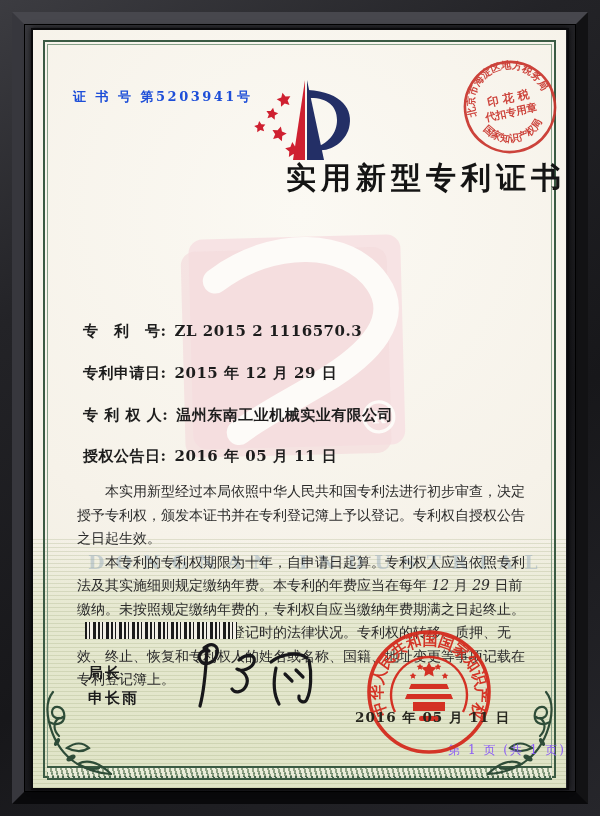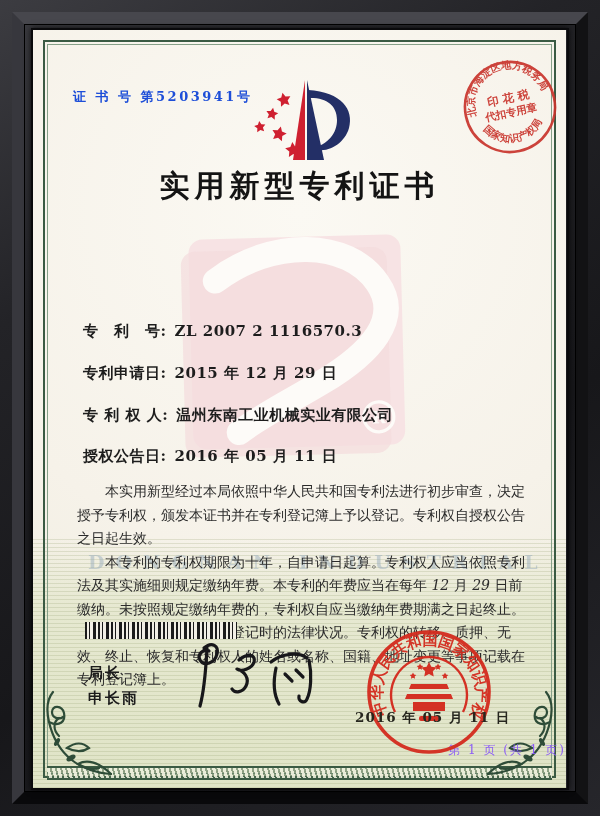--- a/index.html
+++ b/index.html
@@ -26,21 +26,21 @@
   .border-outer{position:absolute;inset:10px;border:2px solid #3a5a43;z-index:1;}
   .border-inner{position:absolute;inset:14px;border:1px solid #86a088;z-index:1;}
   .bottom-band{position:absolute;left:14px;right:14px;top:736px;height:10px;z-index:1;
         border-top:2px solid #3a5a43;border-bottom:2px solid #3a5a43;
         background:repeating-linear-gradient(75deg,rgba(80,110,82,.55) 0 2px,rgba(236,239,220,.9) 2px 5px);}
   .flourish{position:absolute;z-index:2;}
   
   .cert-no{position:absolute;left:40px;top:58px;z-index:3;font-size:13px;
         letter-spacing:2.5px;color:#1d4ed8;font-weight:bold;}
   .logo{position:absolute;left:215px;top:44px;z-index:3;}
-  .title{position:absolute;left:0;right:0;top:136px;z-index:3;text-align:center;
+  .title{position:absolute;left:0;right:0;top:128px;z-index:3;text-align:right;
         font-size:30px;font-weight:700;letter-spacing:5px;color:#141414;}
   .field{position:absolute;left:50px;z-index:3;font-size:15px;font-weight:600;
         color:#1d1d1d;letter-spacing:.5px;white-space:nowrap;}
   .field .flabel{margin-right:8px;}
   .paras{position:absolute;left:44px;top:450px;width:452px;z-index:3;}
   .paras p{margin:0;font-size:14px;line-height:23.5px;text-indent:2em;
         color:#2b2b2b;font-style:oblique 6deg;}
   .barcode{position:absolute;left:52px;top:592px;width:152px;height:17px;z-index:3;
         background:repeating-linear-gradient(90deg,#1c1c1c 0 2px,#f2efe6 2px 4px,
           #1c1c1c 4px 5px,#f2efe6 5px 8px,#1c1c1c 8px 11px,#f2efe6 11px 13px);}
@@ -145,21 +145,21 @@
       <text font-size="10" fill="#c9342c" font-weight="bold">
         <textPath href="#taxBottom" startOffset="2">国家知识产权局</textPath>
       </text>
       <text x="49" y="44" text-anchor="middle" font-size="11.5" font-weight="bold" fill="#c9342c">印 花 税</text>
       <text x="49" y="58" text-anchor="middle" font-size="10.5" font-weight="bold" fill="#c9342c">代扣专用章</text>
     </svg>
 
     <div class="title">实用新型专利证书</div>
 
     <div class="field" style="top:292px">
-      <span class="flabel">专　利　号:</span><span class="fvalue">ZL 2007 2 1116570.3</span>
+      <span class="flabel">专　利　号:</span><span class="fvalue">ZL 2015 2 1116570.3</span>
     </div>
     <div class="field" style="top:334px">
       <span class="flabel">专利申请日:</span><span class="fvalue">2015 年 12 月 29 日</span>
     </div>
     <div class="field" style="top:376px">
       <span class="flabel">专 利 权 人:</span><span class="fvalue">温州东南工业机械实业有限公司</span>
     </div>
     <div class="field" style="top:417px">
       <span class="flabel">授权公告日:</span><span class="fvalue">2016 年 05 月 11 日</span>
     </div>

